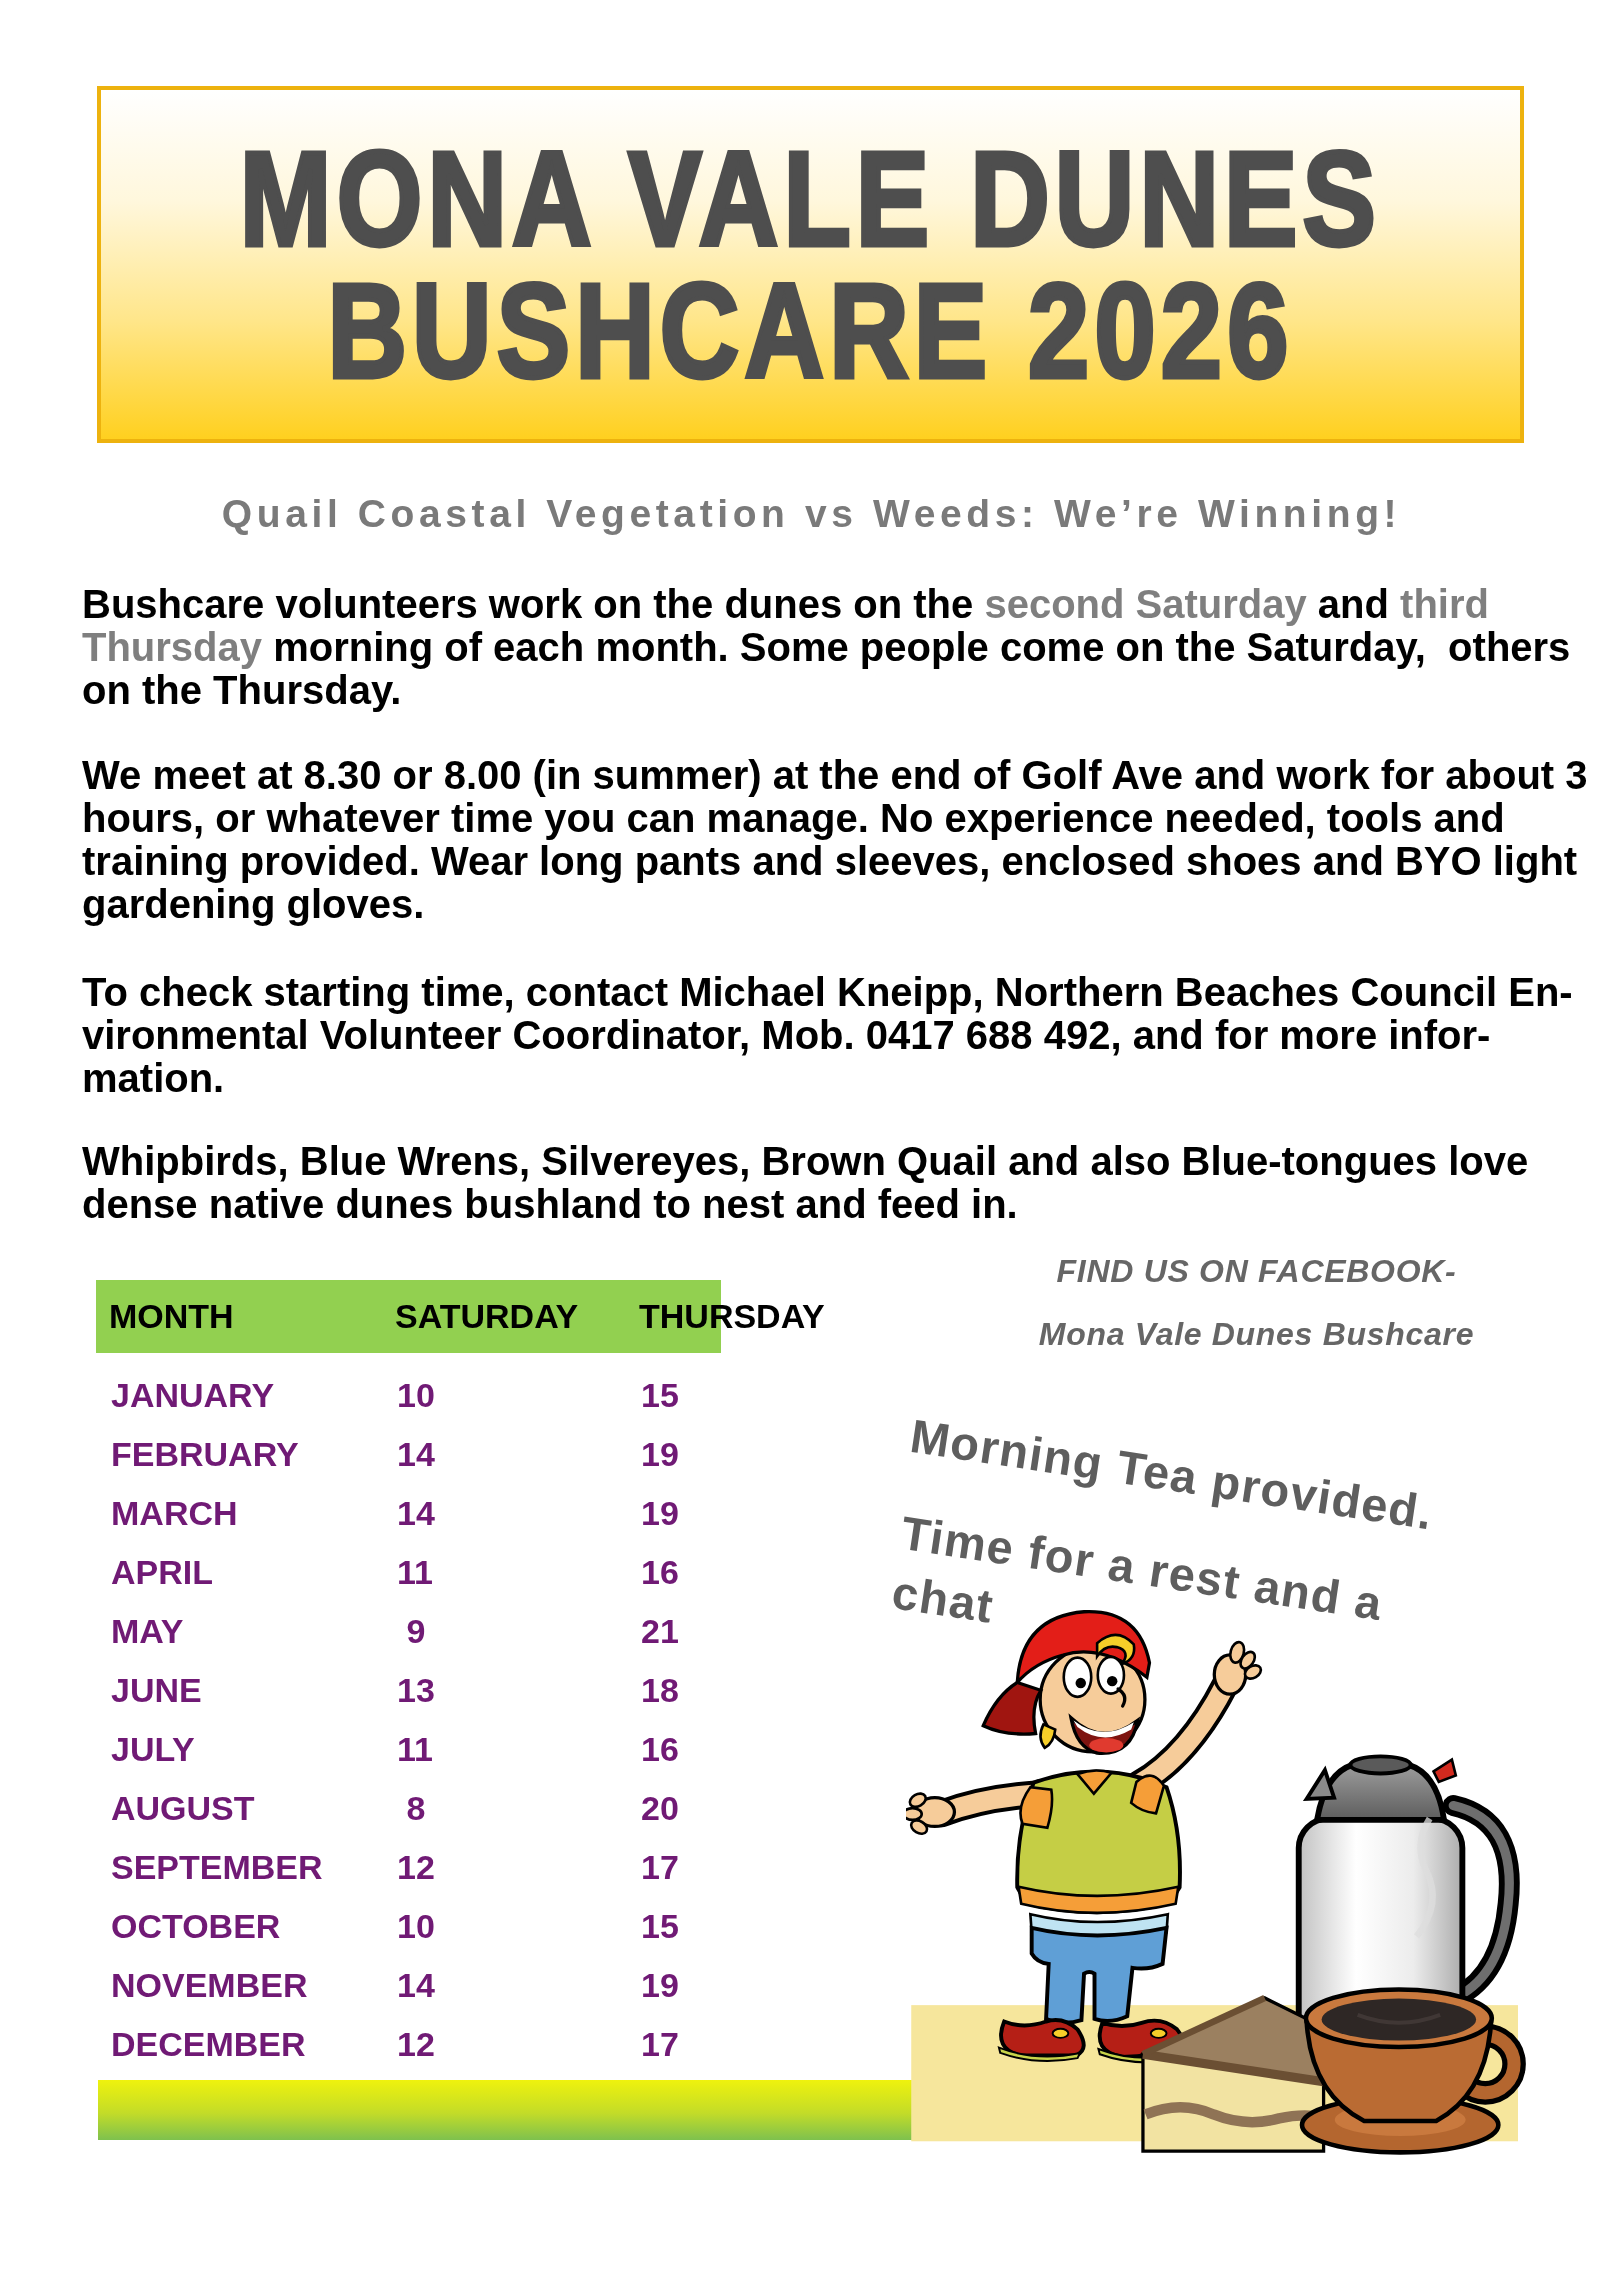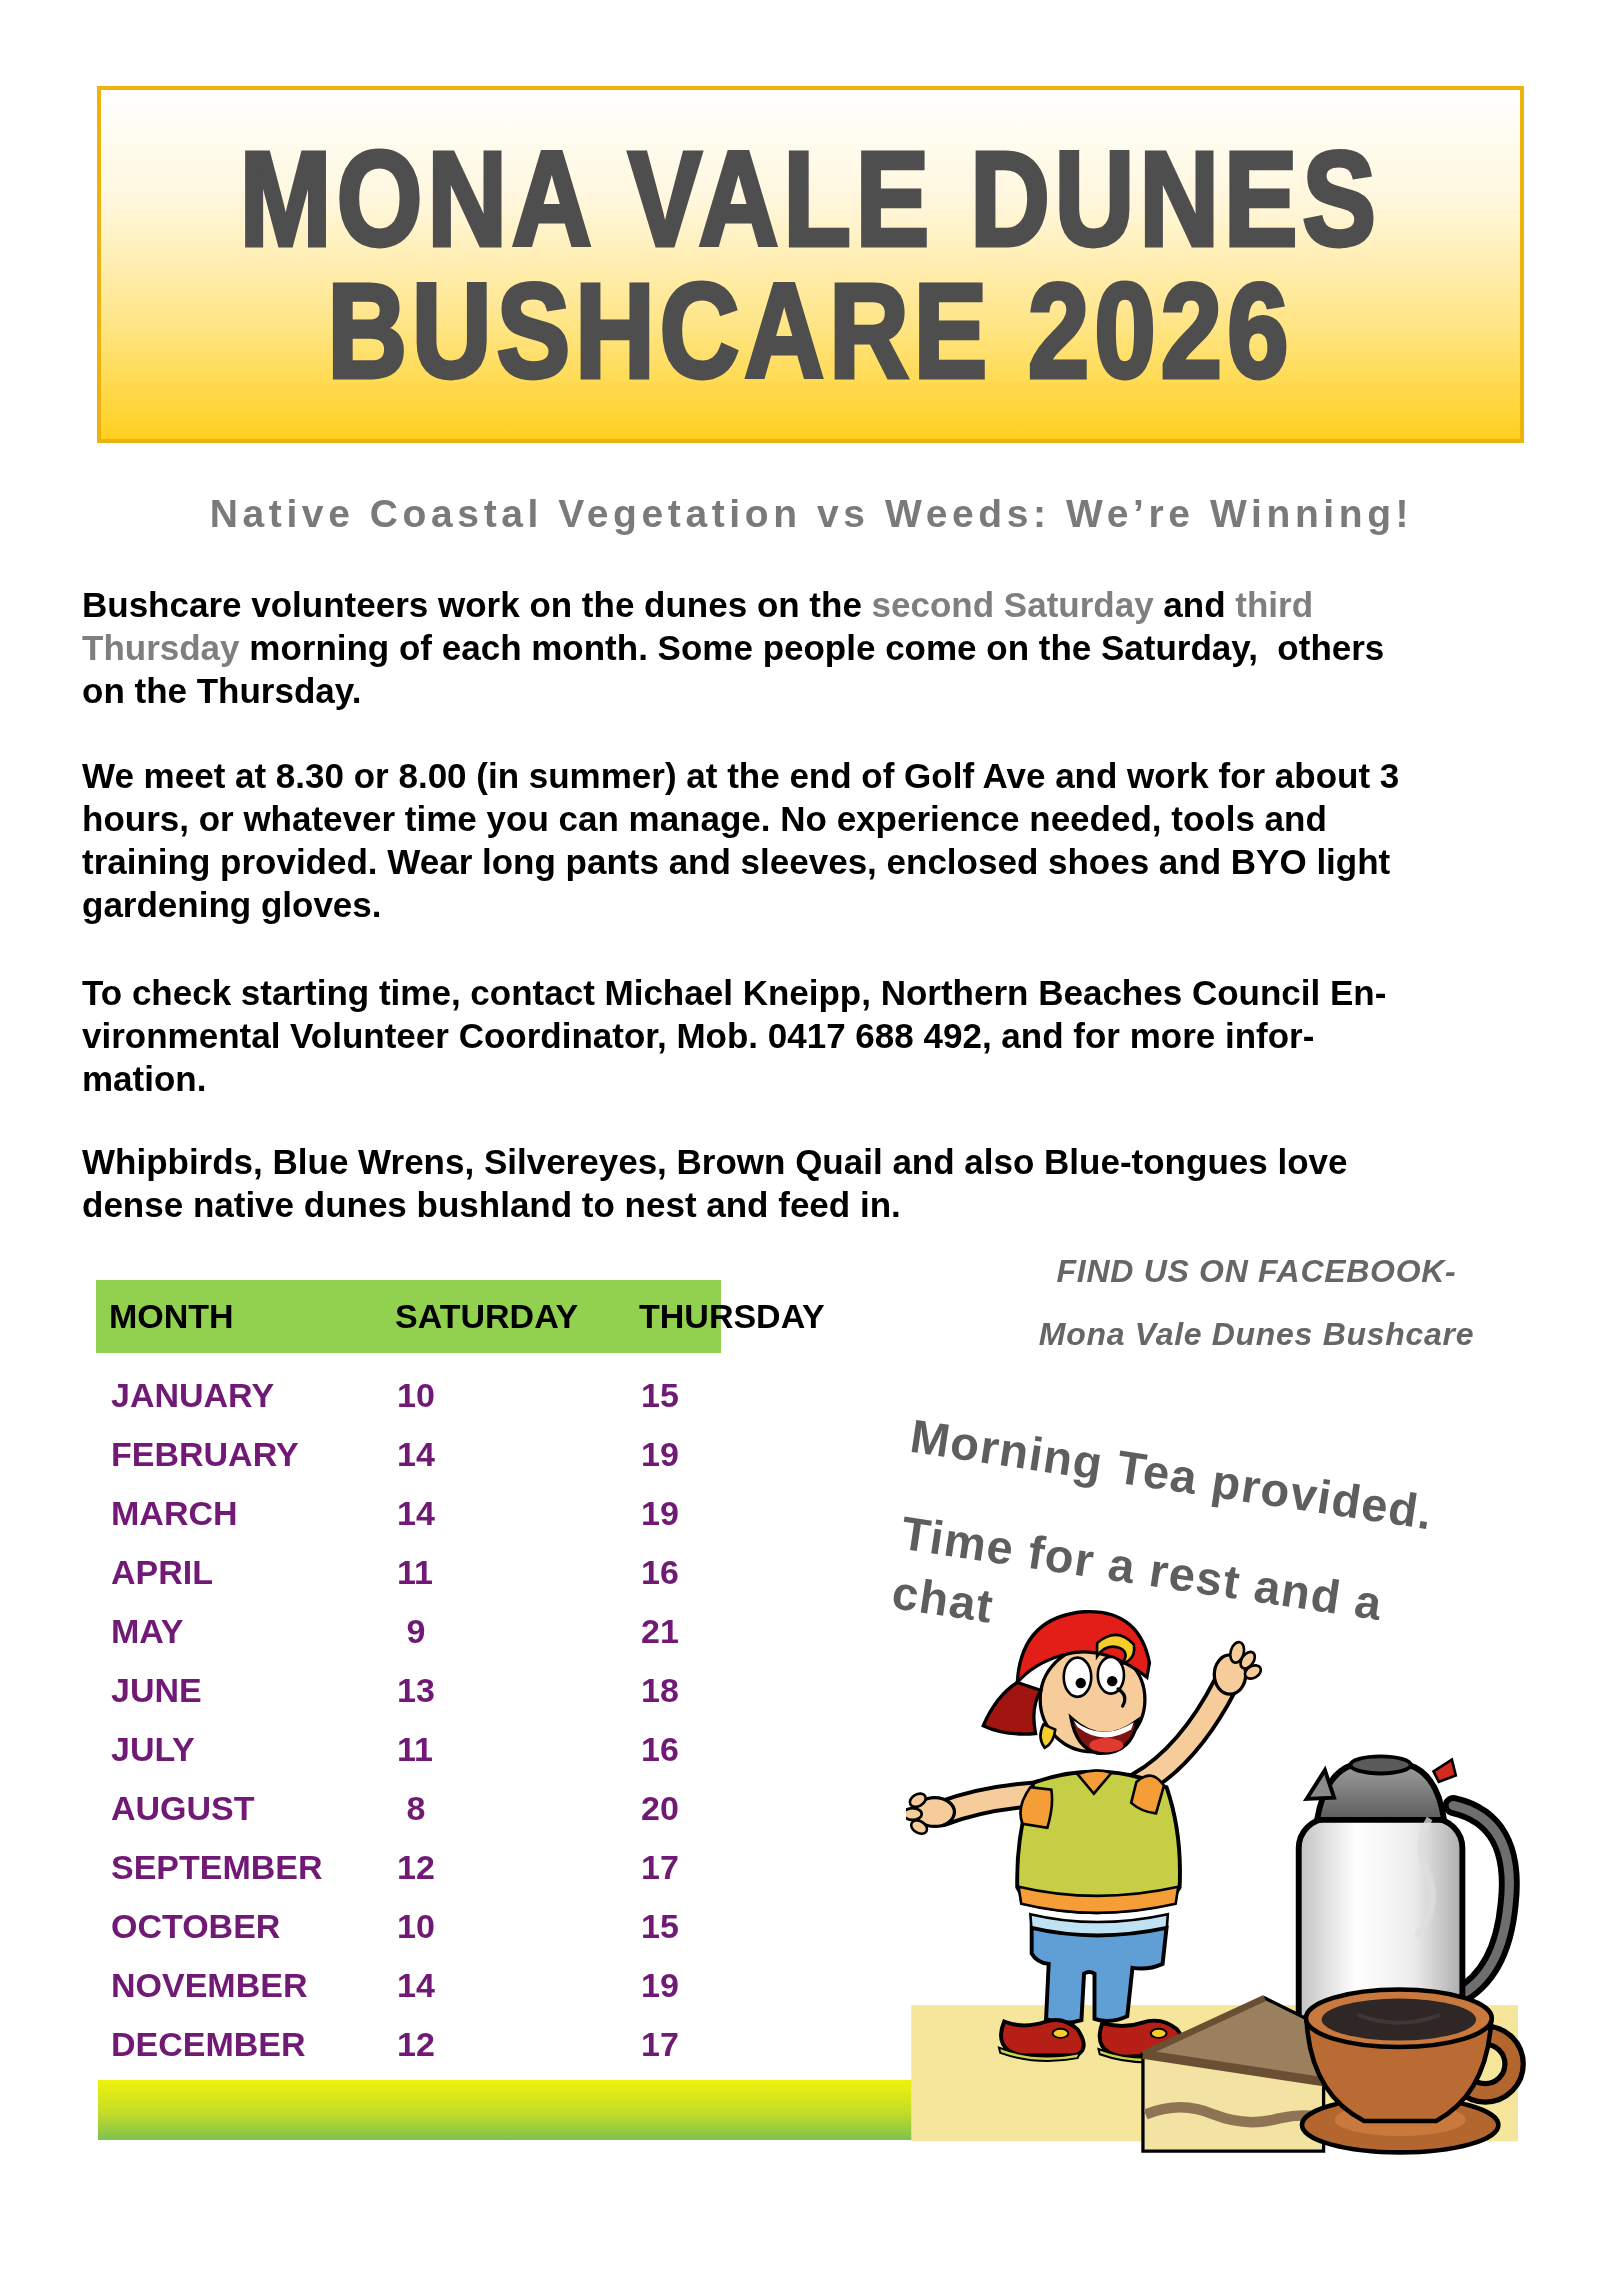--- a/index.html
+++ b/index.html
@@ -23,21 +23,21 @@
   }
   
   .heading{
     position:absolute; left:0; top:492px; width:1623px; margin:0;
     text-align:center; color:var(--heading-gray);
     font-size:39px; font-weight:700; letter-spacing:4.6px; white-space:nowrap;
   }
   
   .para{
     position:absolute; left:82px; width:1528px; margin:0;
-    color:var(--body-text); font-size:35px; font-weight:700; line-height:43px;
+    color:var(--body-text); font-size:40px; font-weight:700; line-height:43px;
     white-space:pre-line; letter-spacing:0px;
   }
   .p1{top:583px;} .p2{top:754px;} .p3{top:971px;} .p4{top:1140px;}
   .seg-black{color:var(--body-text);} .seg-gray{color:var(--accent-gray);}
   
   .sched-header{
     position:absolute; left:96px; top:1280px; width:625px; height:73px;
     background:var(--table-header-green);
     display:grid; grid-template-columns:286px 244px auto; align-items:center;
     box-sizing:border-box; padding-left:13px;
@@ -75,21 +75,21 @@
 </head>
 <body>
 
 <div class="page">
 
   <header class="banner">
     <div class="banner-line">MONA VALE DUNES</div>
     <div class="banner-line">BUSHCARE 2026</div>
   </header>
 
-  <h1 class="heading">Native Coastal Vegetation vs Weeds: We’re Winning!</h1>
+  <h1 class="heading">Quail Coastal Vegetation vs Weeds: We’re Winning!</h1>
 
   <p class="para p1"><span class="seg-black">Bushcare volunteers work on the dunes on the </span><span class="seg-gray">second Saturday</span><span class="seg-black"> and </span><span class="seg-gray">third
 Thursday</span><span class="seg-black"> morning of each month. Some people come on the Saturday,&nbsp; others
 on the Thursday.</span></p>
   <p class="para p2">We meet at 8.30 or 8.00 (in summer) at the end of Golf Ave and work for about 3
 hours, or whatever time you can manage. No experience needed, tools and
 training provided. Wear long pants and sleeves, enclosed shoes and BYO light
 gardening gloves.</p>
   <p class="para p3">To check starting time, contact Michael Kneipp, Northern Beaches Council En-
 vironmental Volunteer Coordinator, Mob. 0417 688 492, and for more infor-

